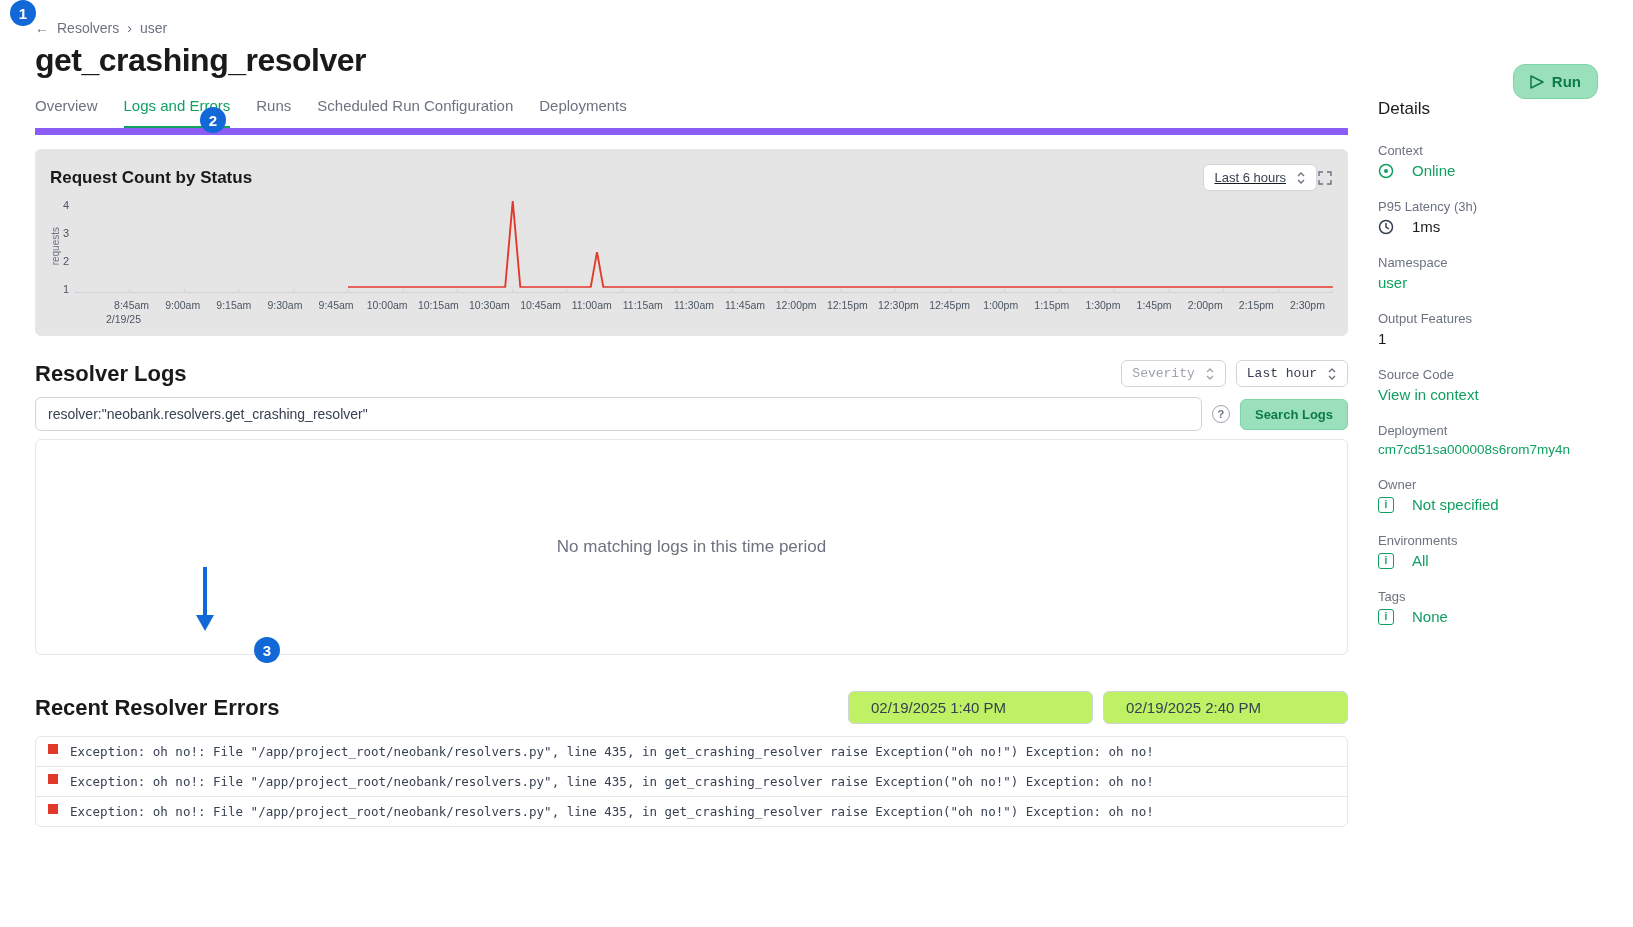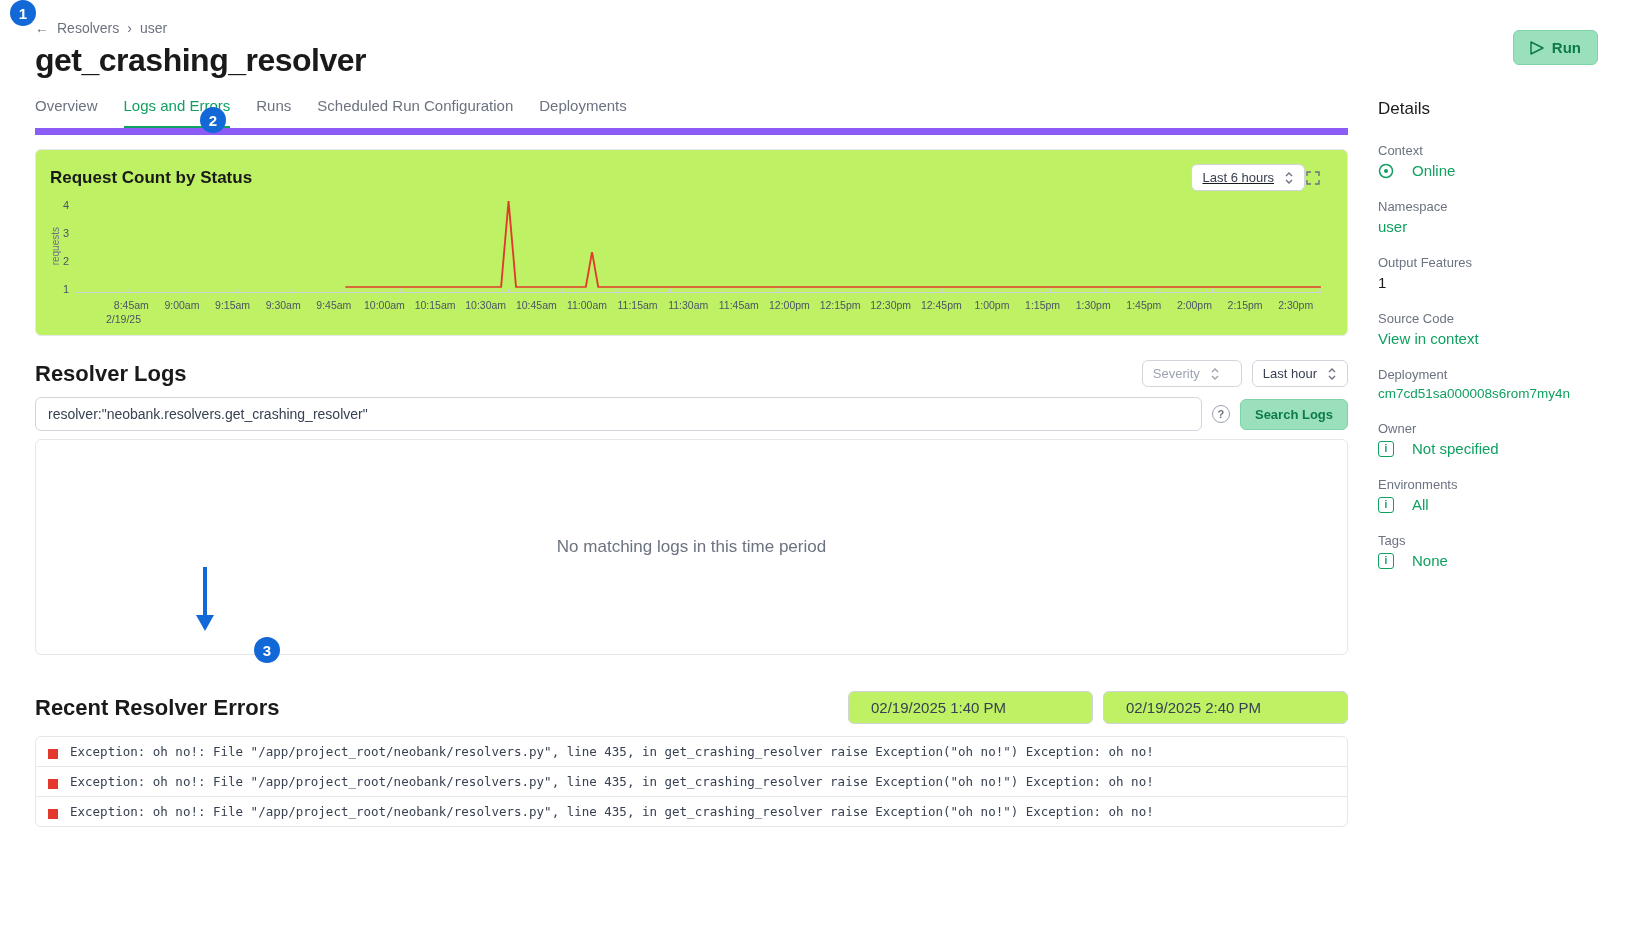--- a/index.html
+++ b/index.html
@@ -75,40 +75,40 @@
 }
 .tab.active {
   color: #10a060;
   border-bottom: 2px solid #10a060;
 }
 
 
 .run-btn {
   position: absolute;
   right: 35px;
-  top: 30px;
+  top: 64px;
   background: #9be0bc;
   border: 1px solid #7fd4a7;
-  border-radius: 6px;
+  border-radius: 12px;
   padding: 8px 16px;
   display: flex;
   align-items: center;
   gap: 8px;
   color: #0d7a4a;
   font-weight: 600;
   font-size: 15px;
   cursor: pointer;
 }
 
 
 .chart-card {
   border: 1px solid #e5e7eb;
   border-radius: 6px;
-  background: #bef264;
-  padding: 14px 26px 10px 14px;
+  background: #e5e5e5;
+  padding: 14px 14px 10px 14px;
   margin-top: 14px;
 }
 .chart-header {
   display: flex;
   align-items: center;
   justify-content: space-between;
   margin-bottom: 6px;
 }
 .chart-title { font-size: 17px; font-weight: 600; }
 .chart-controls { display: flex; align-items: center; text-decoration: underline; }
@@ -170,21 +170,21 @@
 .x-date { font-size: 10.5px; color: #4b5563; padding-left: 56px; margin-top: 2px; }
 
 
 .section-header {
   display: flex;
   align-items: center;
   justify-content: space-between;
   margin-top: 24px;
 }
 .section-title { font-size: 22px; font-weight: 700; }
-.log-controls { display: flex; gap: 10px; }
+.log-controls { display: flex; gap: 10px; font-family: Liberation Mono, monospace; }
 
 .log-search-row {
   display: flex;
   gap: 10px;
   margin-top: 10px;
   align-items: center;
 }
 .log-search {
   flex: 1;
   border: 1px solid #d1d5db;
@@ -235,21 +235,21 @@
   background: #bef264;
 }
 .error-table {
   border: 1px solid #e5e7eb;
   border-radius: 6px;
   margin-top: 12px;
   overflow: hidden;
 }
 .error-row {
   display: flex;
-  align-items: flex-end;
+  align-items: flex-start;
   gap: 12px;
   padding: 7px 12px;
   border-bottom: 1px solid #e5e7eb;
   font-family: ui-monospace, Menlo, Monaco, Consolas, monospace;
   font-size: 12.5px;
   color: #374151;
 }
 .error-row:last-child { border-bottom: none; }
 .sq { width: 10px; height: 10px; background: #e13a2c; flex-shrink: 0; }
 
@@ -446,20 +446,30 @@
       <div class="side-label">Context</div>
       <div class="side-value green">
         <svg class="ic-inline" viewBox="0 0 16 16">
             <circle cx="8" cy="8" r="6.5" fill="none" stroke="#10a060" stroke-width="1.5"></circle>
             <circle cx="8" cy="8" r="2" fill="#10a060"></circle>
           </svg>
         <span>Online</span>
       </div>
     </div>
 
+    <div class="side-item">
+      <div class="side-label">P95 Latency (3h)</div>
+      <div class="side-value">
+        <svg class="ic-inline" viewBox="0 0 16 16">
+            <circle cx="8" cy="8" r="6.5" fill="none" stroke="#374151" stroke-width="1.5"></circle>
+            <path d="M8 4 L8 8 L11 10" stroke="#374151" stroke-width="1.5" fill="none"></path>
+          </svg>
+        <span>1ms</span>
+      </div>
+    </div>
 
     <div class="side-item">
       <div class="side-label">Namespace</div>
       <div class="side-value green">user</div>
     </div>
 
     <div class="side-item">
       <div class="side-label">Output Features</div>
       <div class="side-value">1</div>
     </div>

